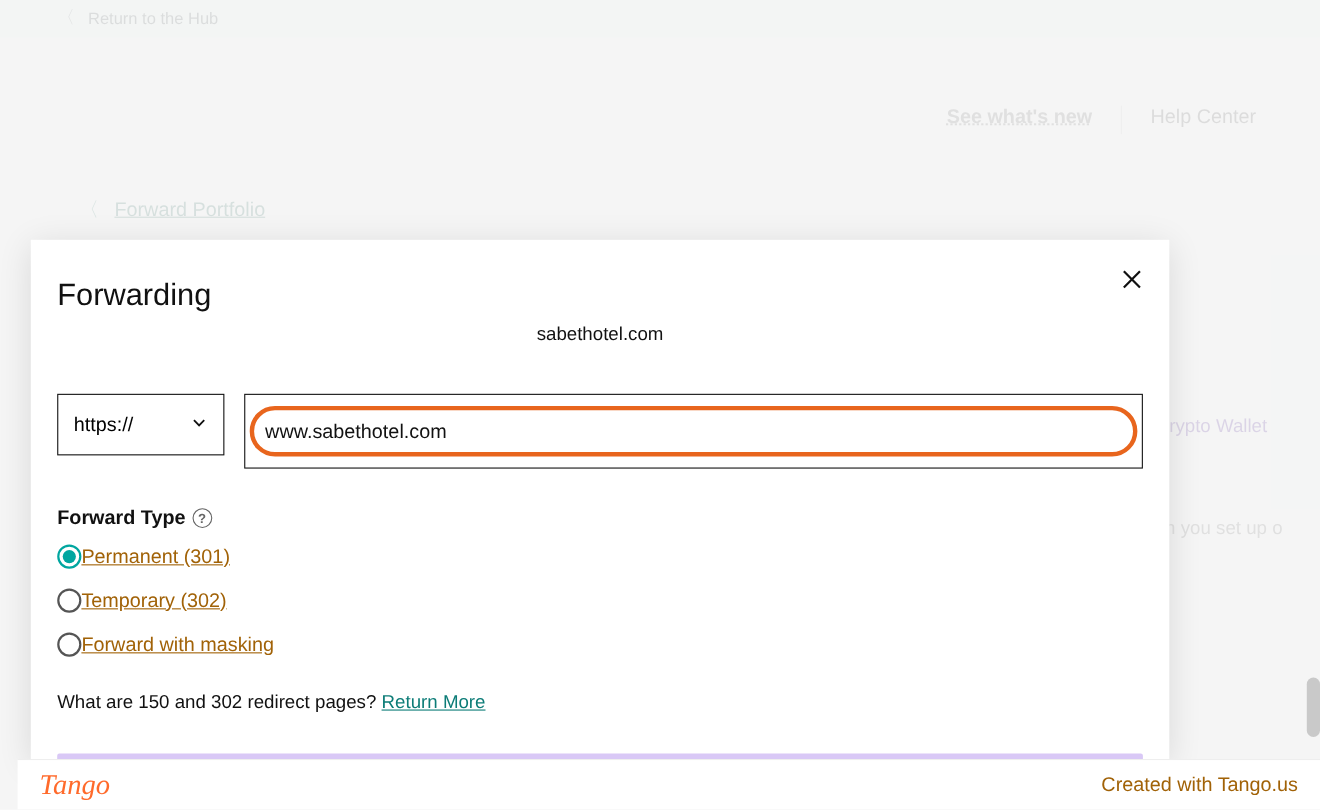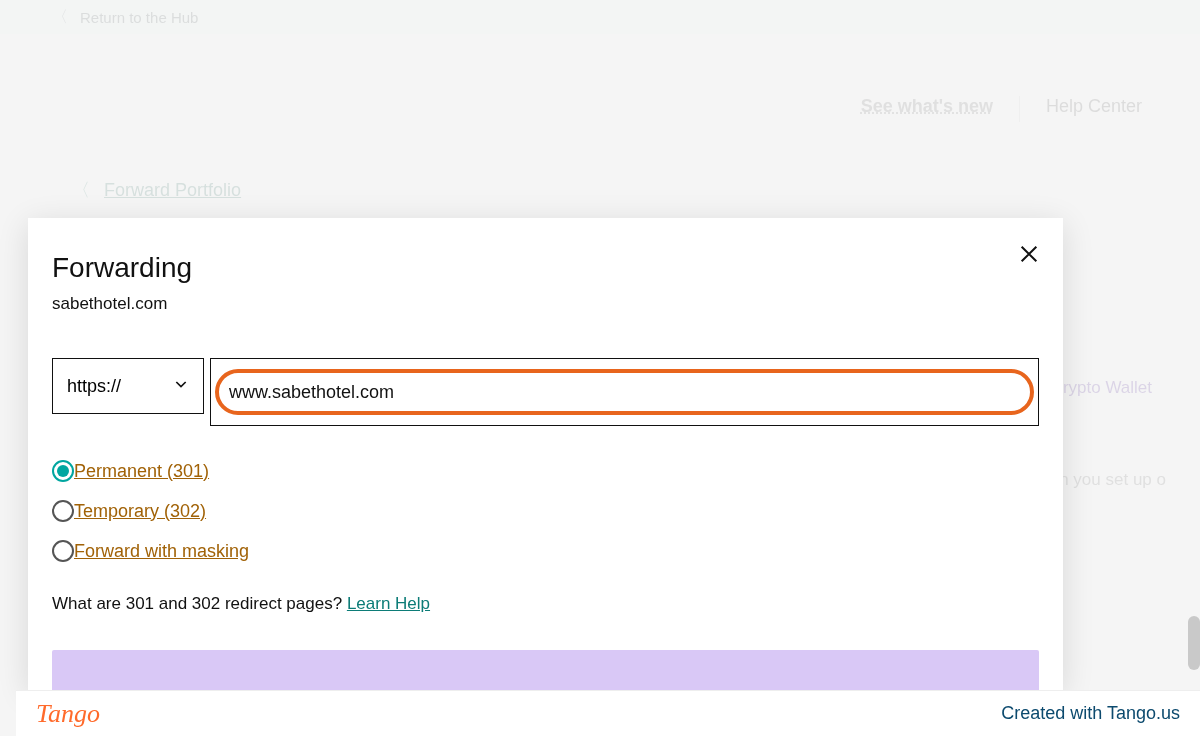--- a/index.html
+++ b/index.html
@@ -122,25 +122,26 @@
   .modal h1 {
     font-size: 28px;
     font-weight: 500;
     color: #111;
     margin-bottom: 10px;
   }
   .modal .domain-sub {
     font-size: 17px;
     color: #111;
     margin-bottom: 44px;
+    text-align: center;
   }
 
   .url-row {
     display: flex;
-    gap: 6px;
+    gap: 18px;
     margin-bottom: 34px;
   }
   .protocol {
     width: 152px;
     height: 56px;
     border: 1px solid #111;
     display: flex;
     align-items: center;
     justify-content: space-between;
     padding: 0 14px;
@@ -257,21 +258,21 @@
     padding: 0 20px;
     z-index: 5;
   }
   .tango-logo {
     font-family: "Brush Script MT", cursive;
     font-size: 26px;
     color: #ff6a2b;
     font-style: italic;
   }
   .footer-right {
-    color: #0c4a6e;
+    color: #a16207;
     font-size: 18px;
   }
 
   .side-scroll {
     position: absolute;
     right: 0;
     top: 616px;
     width: 12px;
     height: 54px;
     background: #c9c9c9;
@@ -322,36 +323,40 @@
           </svg>
       </span>
     </div>
     <div class="dest-wrap">
       <div class="dest-inner">
         <input type="text" value="www.sabethotel.com" style="">
       </div>
     </div>
   </div>
 
+  <div class="ftype-label">
+    <span>Forward Type</span>
+    <span class="qmark">?</span>
+  </div>
 
   <div class="radio-row">
     <span class="radio checked"></span>
     <span>Permanent (301)</span>
   </div>
   <div class="radio-row">
     <span class="radio"></span>
     <span>Temporary (302)</span>
   </div>
   <div class="radio-row">
     <span class="radio"></span>
     <span>Forward with masking</span>
   </div>
 
   <div class="learn-row">
-    <span>What are 301 and 302 redirect pages? </span><a href="#">Learn Help</a>
+    <span>What are 150 and 302 redirect pages? </span><a href="#">Return More</a>
   </div>
 
   <div class="info-banner">
     
     
   </div>
 </div>
 
 <div class="side-scroll"></div>
 

